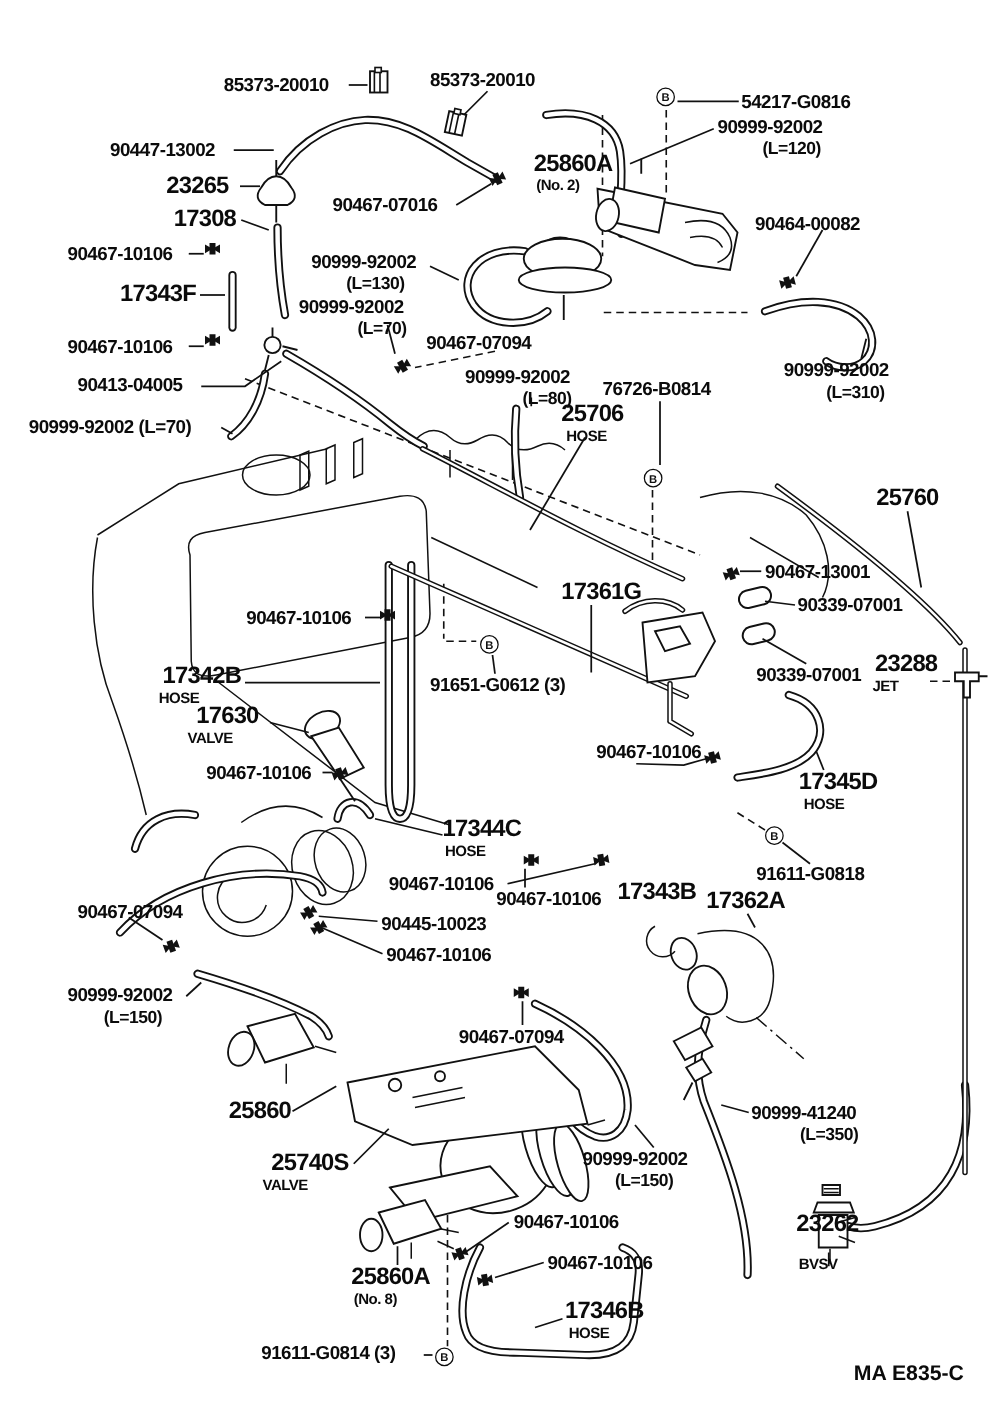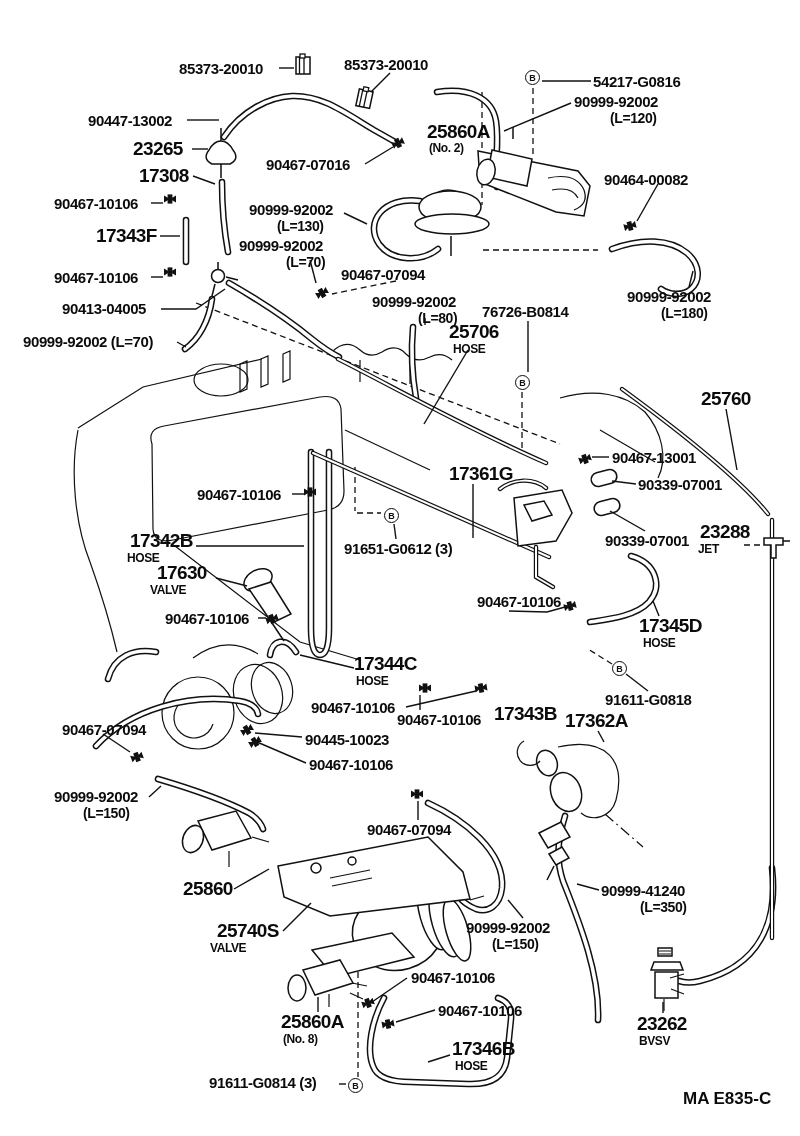--- a/index.html
+++ b/index.html
@@ -295,21 +295,21 @@
 <div class="lbl" style="left:482px;top:304px">76726-B0814</div>
 <div class="big" style="left:449px;top:322px">25706</div>
 <div class="sub" style="left:453px;top:343px">HOSE</div>
 <div class="big" style="left:427px;top:122px">25860A</div>
 <div class="sub" style="left:429px;top:142px">(No. 2)</div>
 <div class="lbl" style="left:593px;top:74px">54217-G0816</div>
 <div class="lbl" style="left:574px;top:94px">90999-92002</div>
 <div class="subL" style="left:610px;top:111px">(L=120)</div>
 <div class="lbl" style="left:604px;top:172px">90464-00082</div>
 <div class="lbl" style="left:627px;top:289px">90999-92002</div>
-<div class="subL" style="left:661px;top:306px">(L=180)</div>
+<div class="subL" style="left:661px;top:306px">(L=310)</div>
 <div class="big" style="left:701px;top:389px">25760</div>
 <div class="lbl" style="left:612px;top:450px">90467-13001</div>
 <div class="lbl" style="left:638px;top:477px">90339-07001</div>
 <div class="big" style="left:449px;top:464px">17361G</div>
 <div class="lbl" style="left:197px;top:487px">90467-10106</div>
 <div class="big" style="left:130px;top:531px">17342B</div>
 <div class="sub" style="left:127px;top:552px">HOSE</div>
 <div class="lbl" style="left:344px;top:541px">91651-G0612 (3)</div>
 <div class="lbl" style="left:605px;top:533px">90339-07001</div>
 <div class="big" style="left:700px;top:522px">23288</div>
@@ -340,22 +340,22 @@
 <div class="sub" style="left:210px;top:942px">VALVE</div>
 <div class="lbl" style="left:466px;top:920px">90999-92002</div>
 <div class="subL" style="left:492px;top:937px">(L=150)</div>
 <div class="lbl" style="left:411px;top:970px">90467-10106</div>
 <div class="lbl" style="left:438px;top:1003px">90467-10106</div>
 <div class="big" style="left:281px;top:1012px">25860A</div>
 <div class="sub" style="left:283px;top:1033px">(No. 8)</div>
 <div class="big" style="left:452px;top:1039px">17346B</div>
 <div class="sub" style="left:455px;top:1060px">HOSE</div>
 <div class="lbl" style="left:209px;top:1075px">91611-G0814 (3)</div>
-<div class="big" style="left:637px;top:1014px">23262</div>
-<div class="sub" style="left:639px;top:1035px">BVSV</div>
+<div class="big" style="left:637px;top:970px">23262</div>
+<div class="sub" style="left:639px;top:1005px">BVSV</div>
 <div class="footer" style="left:683px;top:1090px">MA E835-C</div>
 
 <div class="cb" style="left:525px;top:70px">B</div>
 <div class="cb" style="left:515px;top:375px">B</div>
 <div class="cb" style="left:384px;top:508px">B</div>
 <div class="cb" style="left:612px;top:661px">B</div>
 <div class="cb" style="left:348px;top:1078px">B</div>
 
 </div>
 

